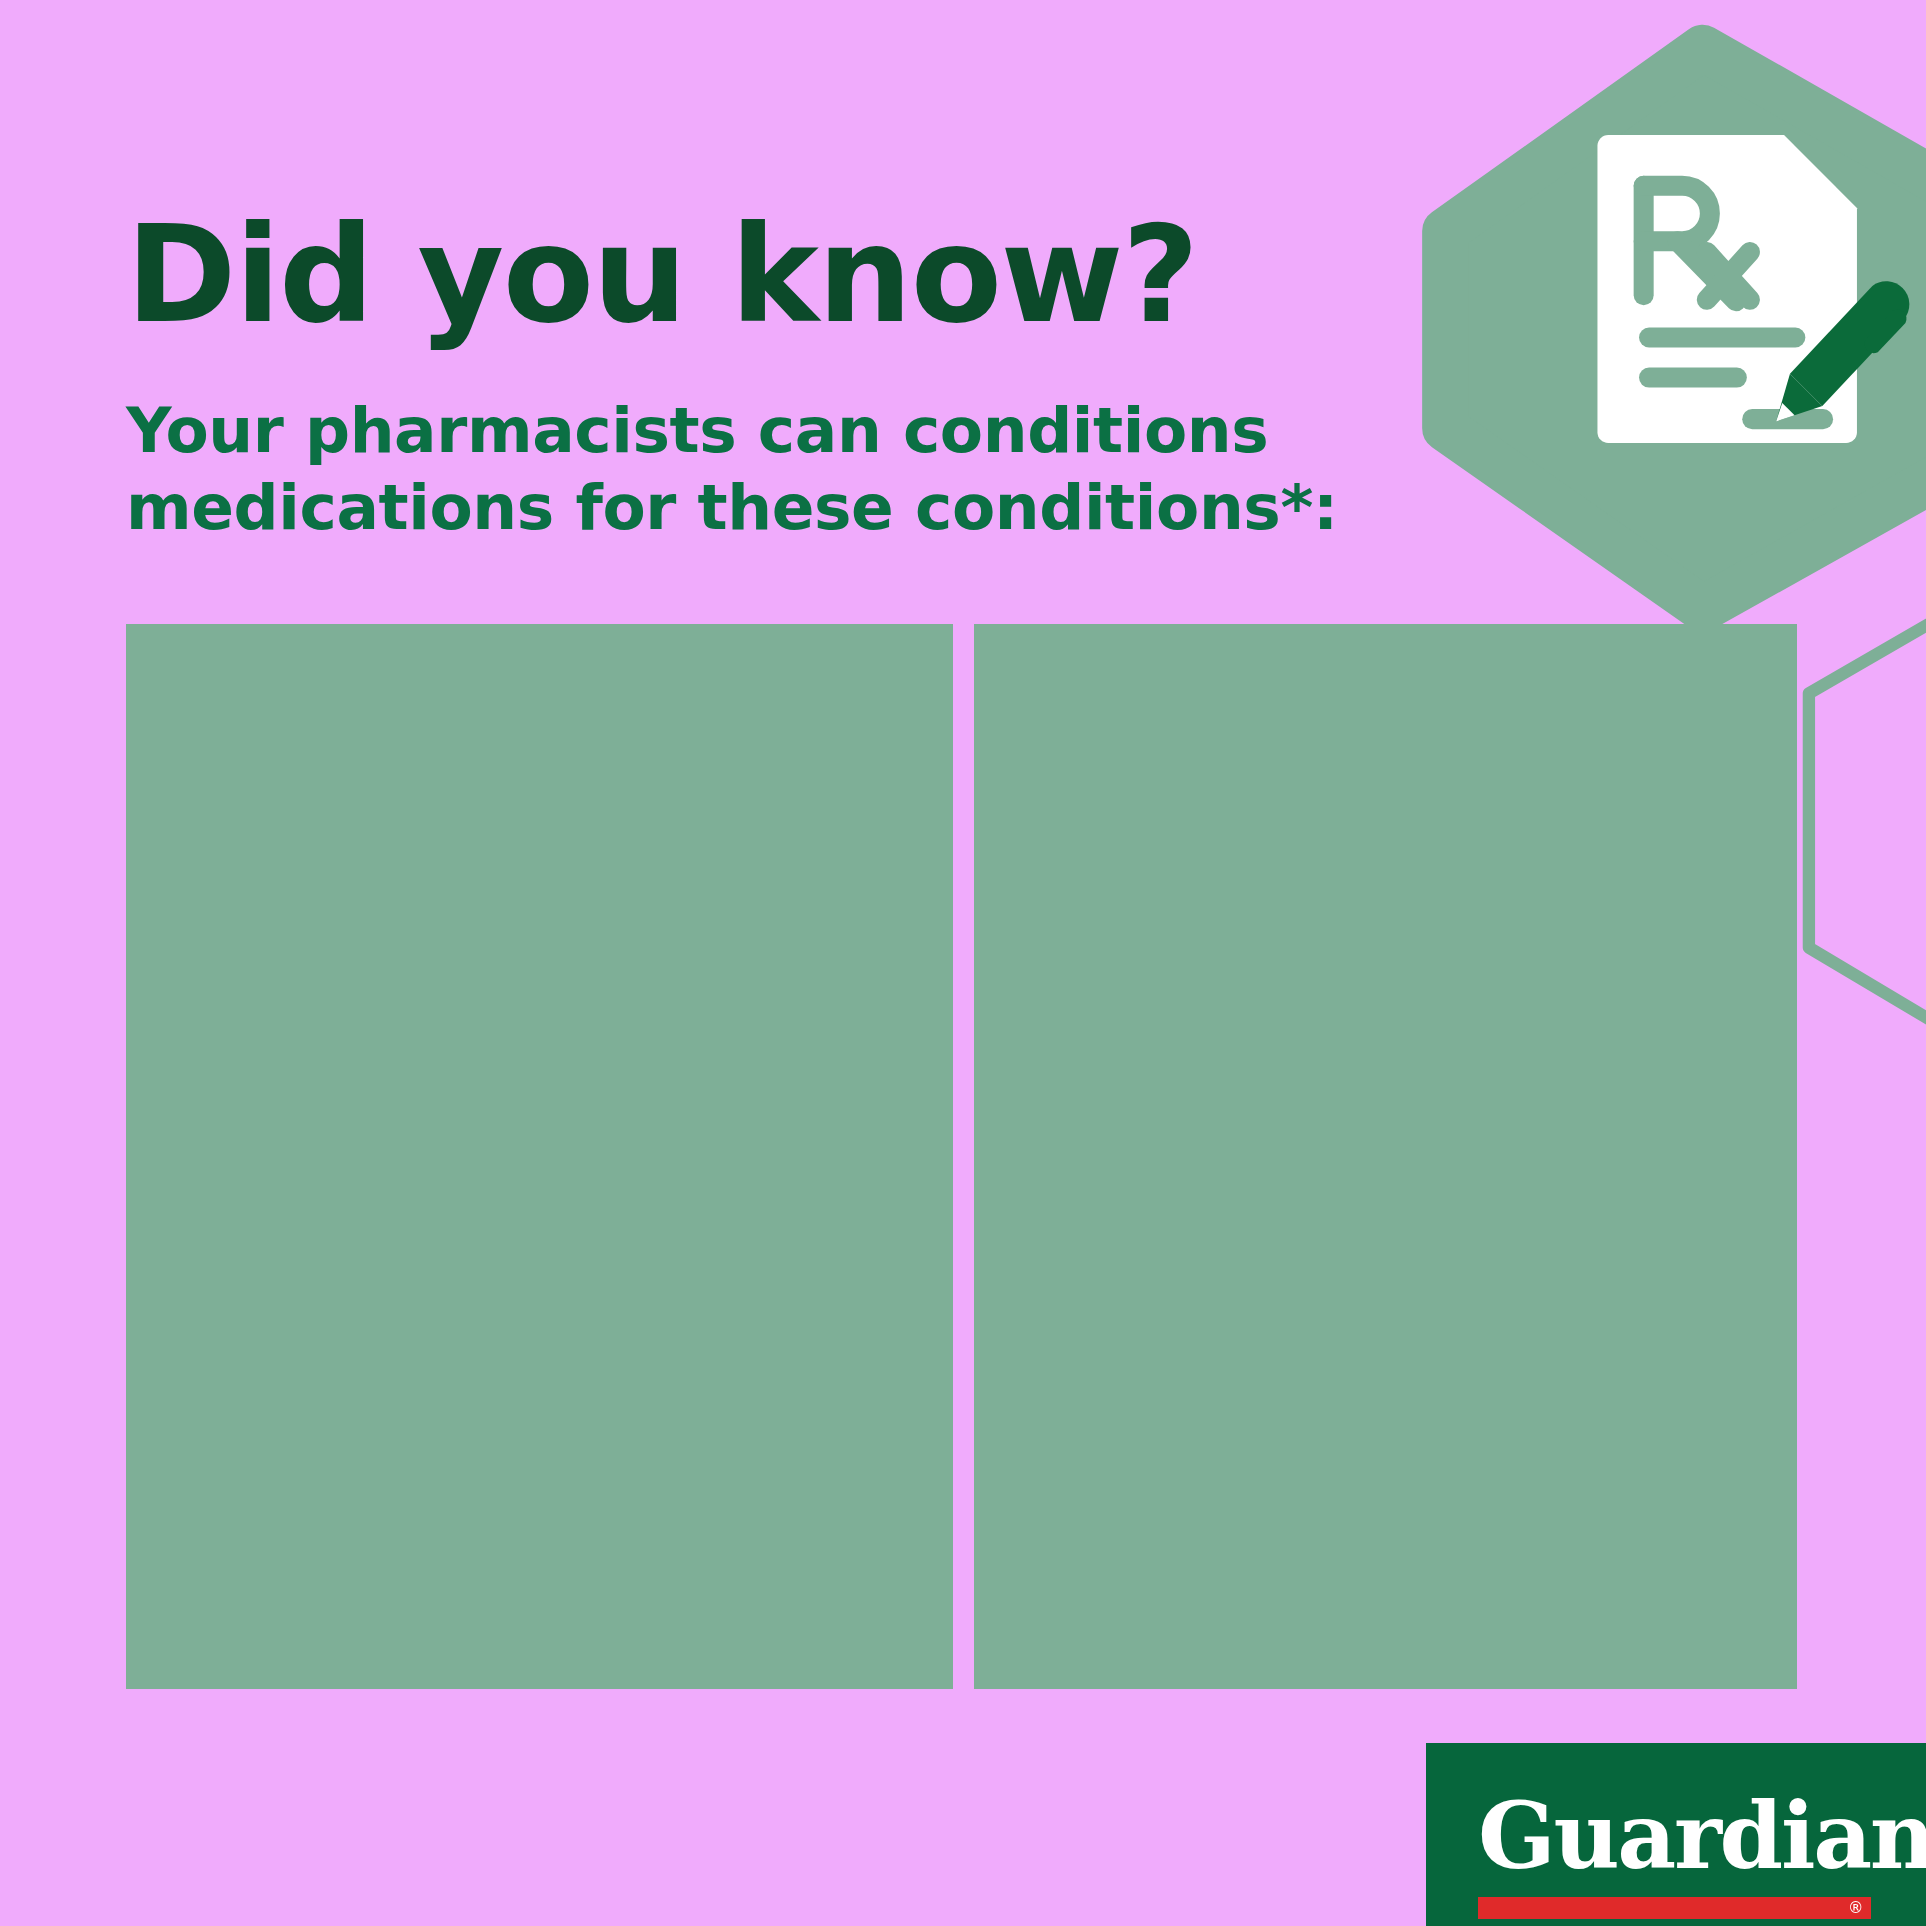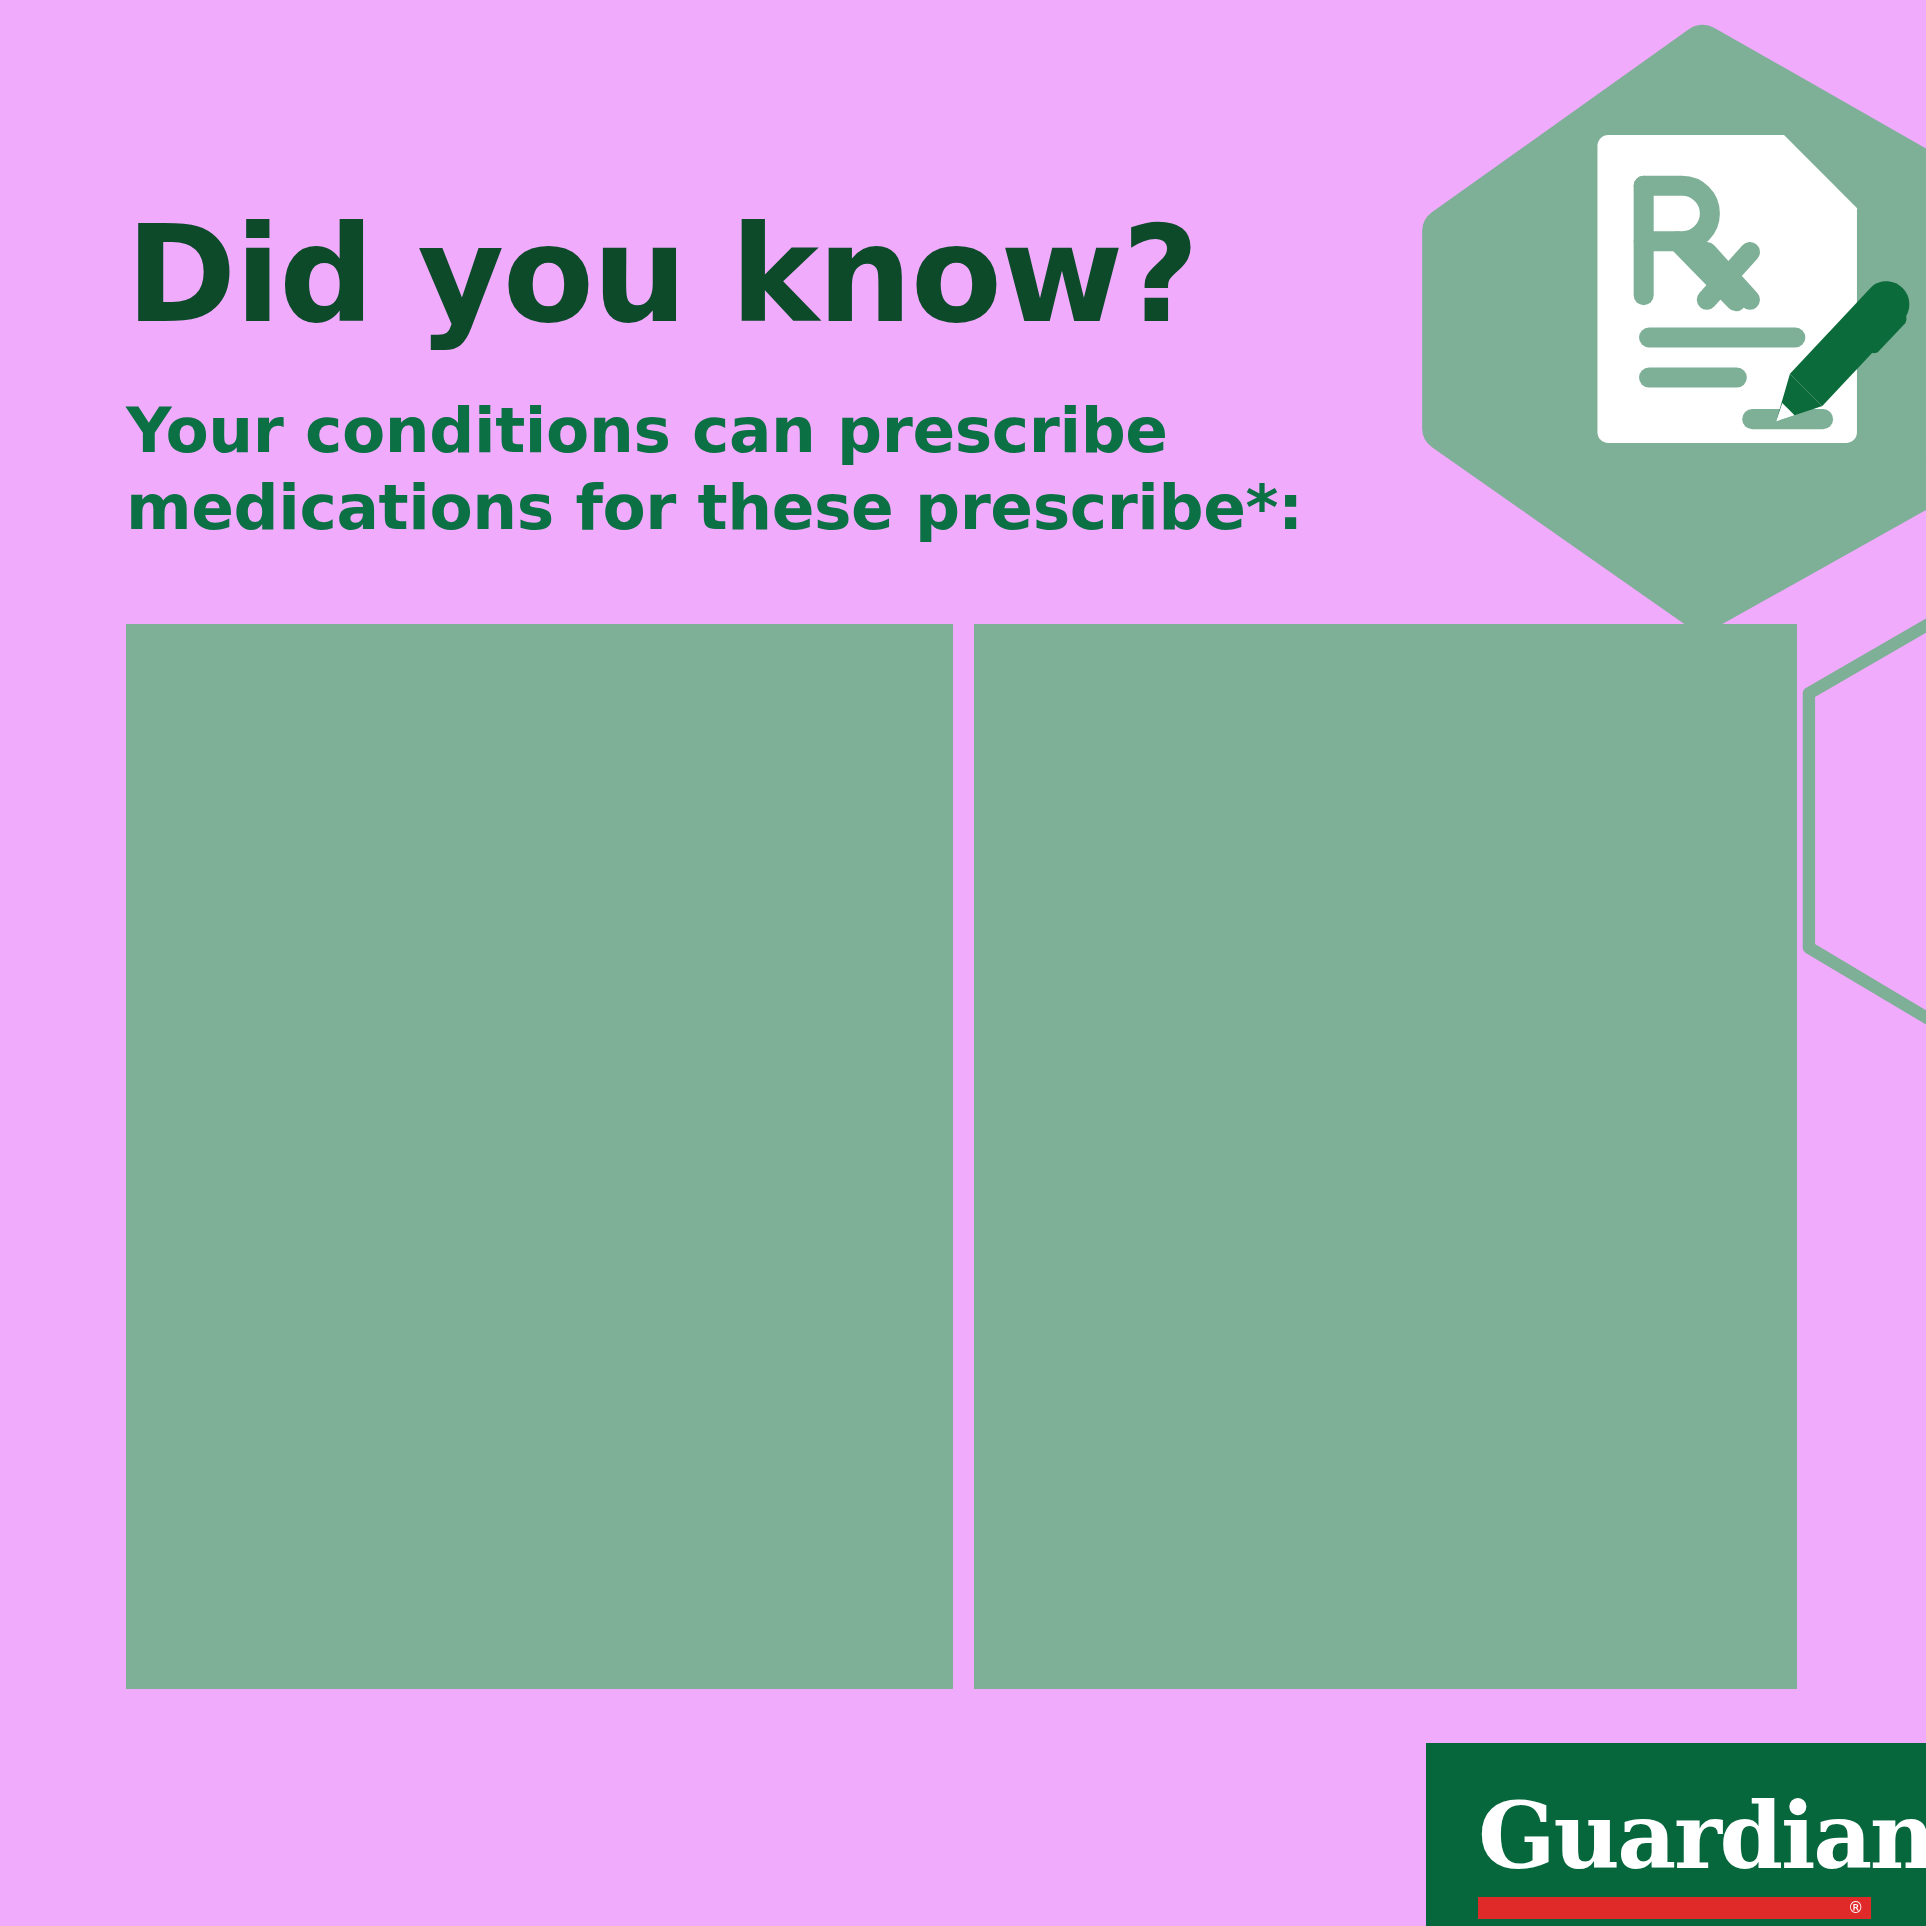--- a/index.html
+++ b/index.html
@@ -165,22 +165,22 @@
       <path d="M365 196 a30 30 0 0 1 42 42 L300 352 L258 310 Z" fill="#0b6b3a"></path>
       <path d="M258 310 L300 352 L240 372 Z" fill="#0b6b3a"></path>
       <path d="M240 372 L264 364 L248 348 Z" fill="#ffffff"></path>
       <path d="M392 228 a12 12 0 0 1 16 16 L372 282 a12 12 0 0 1 -16 -16 Z" fill="#0b6b3a"></path>
     </g>
   </svg>
 
   <h1 class="headline">Did you know?</h1>
 
   <div class="subhead">
-    <span class="line">Your conditions can prescribe</span>
-    <span class="line">medications for these prescribe*:</span>
+    <span class="line">Your pharmacists can conditions</span>
+    <span class="line">medications for these conditions*:</span>
   </div>
 
   <div class="panel panel-left">
     <div class="panel-body"></div>
   </div>
   <div class="panel panel-right">
     <div class="panel-body"></div>
   </div>
 
 

